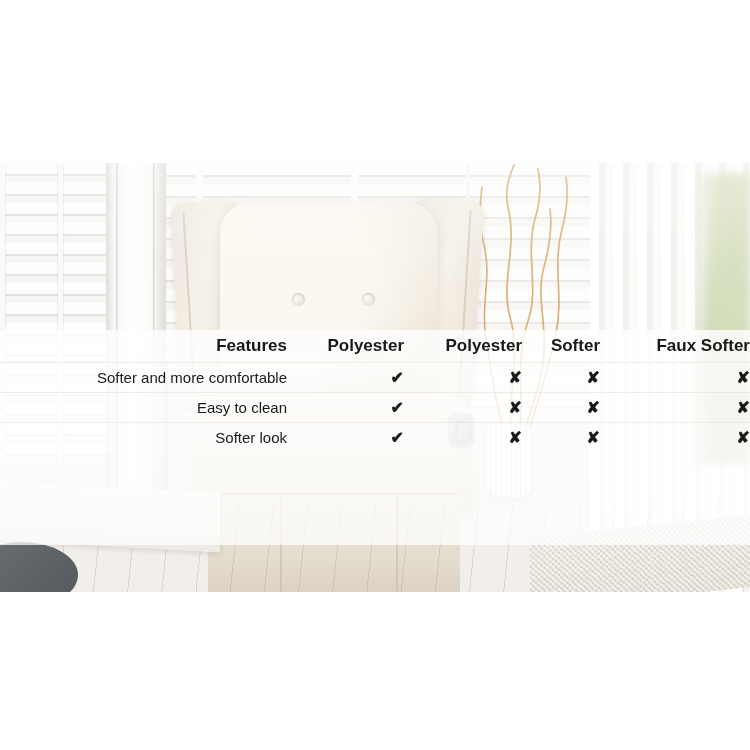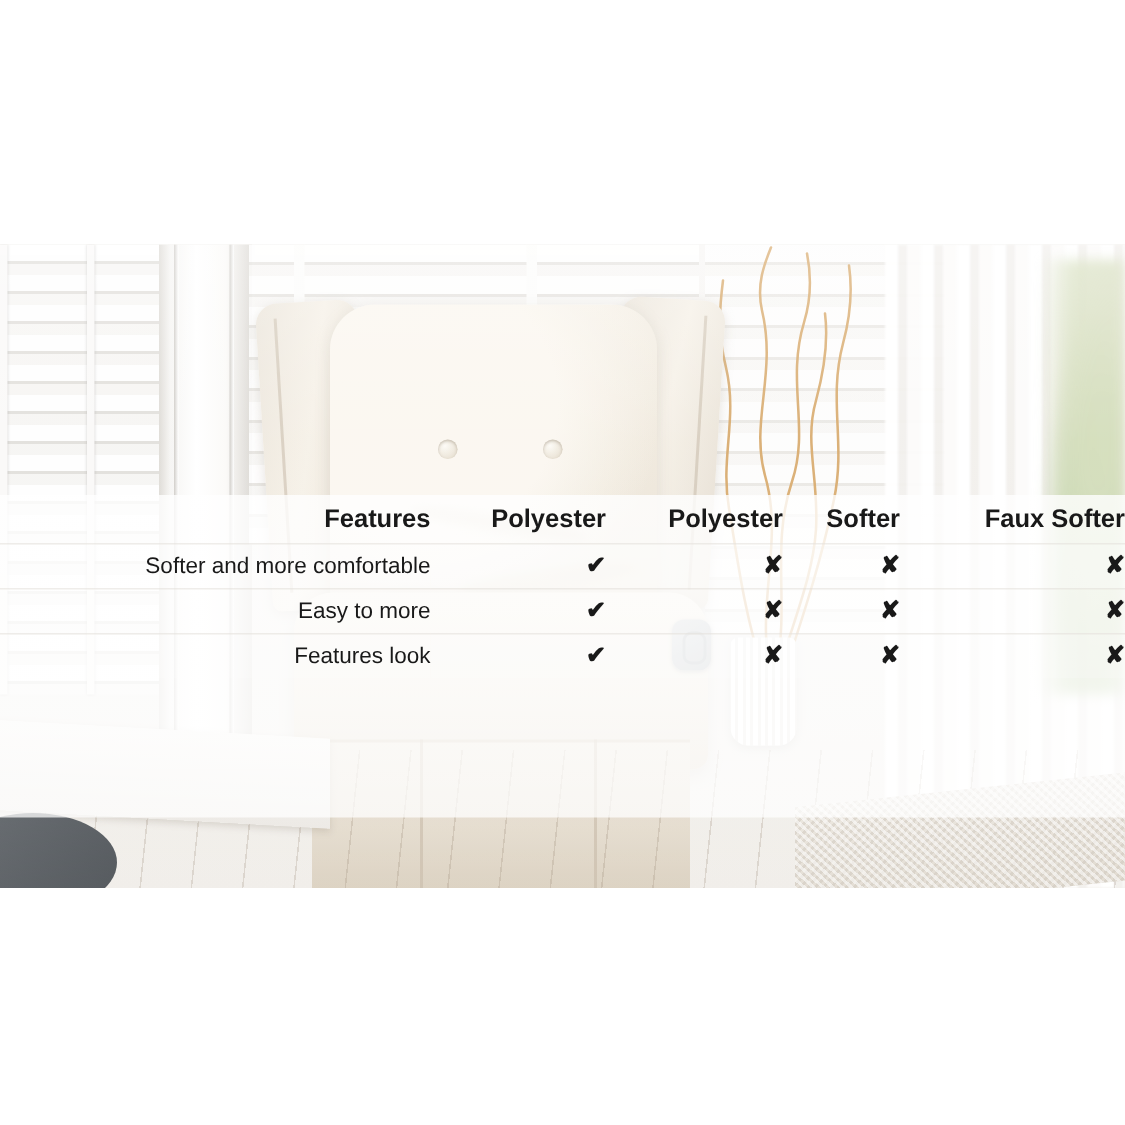--- a/index.html
+++ b/index.html
@@ -345,28 +345,28 @@
       </thead>
       <tbody>
         <tr>
           <td>Softer and more comfortable</td>
           <td class="mark">✔</td>
           <td class="mark">✘</td>
           <td class="mark">✘</td>
           <td class="mark">✘</td>
         </tr>
         <tr>
-          <td>Easy to more</td>
+          <td>Easy to clean</td>
           <td class="mark">✔</td>
           <td class="mark">✘</td>
           <td class="mark">✘</td>
           <td class="mark">✘</td>
         </tr>
         <tr>
-          <td>Features look</td>
+          <td>Softer look</td>
           <td class="mark">✔</td>
           <td class="mark">✘</td>
           <td class="mark">✘</td>
           <td class="mark">✘</td>
         </tr>
       </tbody>
     </table>
   </div>
 
 </div>

